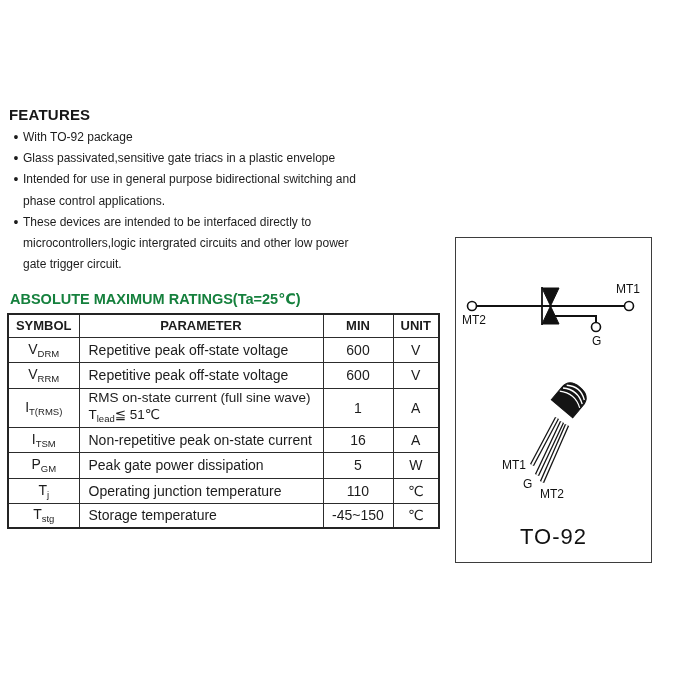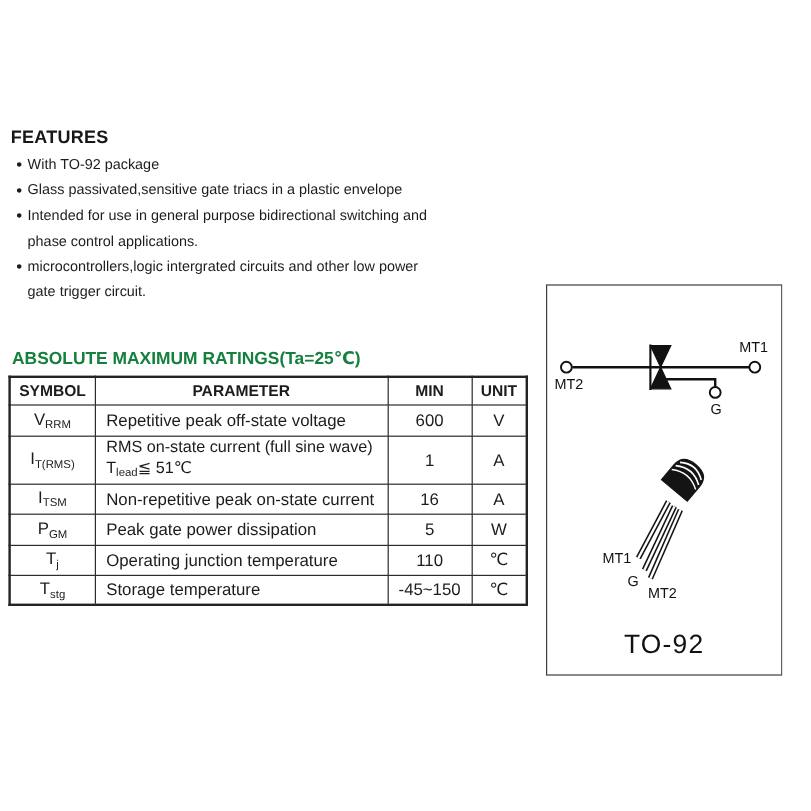--- a/index.html
+++ b/index.html
@@ -85,20 +85,21 @@
     <div class="feat-item">
       <span class="feat-bullet">•</span>
       <div class="feat-lines">
         <div>Intended for use in general purpose bidirectional switching and</div>
         <div>phase control applications.</div>
       </div>
     </div>
     <div class="feat-item">
       <span class="feat-bullet">•</span>
       <div class="feat-lines">
+        <div>These devices are intended to be interfaced directly to</div>
         <div>microcontrollers,logic intergrated circuits and other low power</div>
         <div>gate trigger circuit.</div>
       </div>
     </div>
   </div>
 
   <div id="ratings-title">ABSOLUTE MAXIMUM RATINGS(Ta=25℃)</div>
 
   <table id="ratings-table">
     <colgroup>
@@ -106,20 +107,26 @@
         <col class="col-par">
         <col class="col-min">
         <col class="col-unit">
       </colgroup>
     <tbody>
         <tr class="r-h">
       <th>SYMBOL</th>
       <th>PARAMETER</th>
       <th>MIN</th>
       <th>UNIT</th>
+    </tr>
+    <tr class="r-26">
+      <td><span>V</span><sub class="symsub">DRM</sub></td>
+      <td class="cell-param">Repetitive peak off-state voltage</td>
+      <td>600</td>
+      <td>V</td>
     </tr>
     <tr class="r-27">
       <td><span>V</span><sub class="symsub">RRM</sub></td>
       <td class="cell-param">Repetitive peak off-state voltage</td>
       <td>600</td>
       <td>V</td>
     </tr>
     <tr class="r-37">
       <td><span>I</span><sub class="symsub">T(RMS)</sub></td>
       <td class="cell-param">

